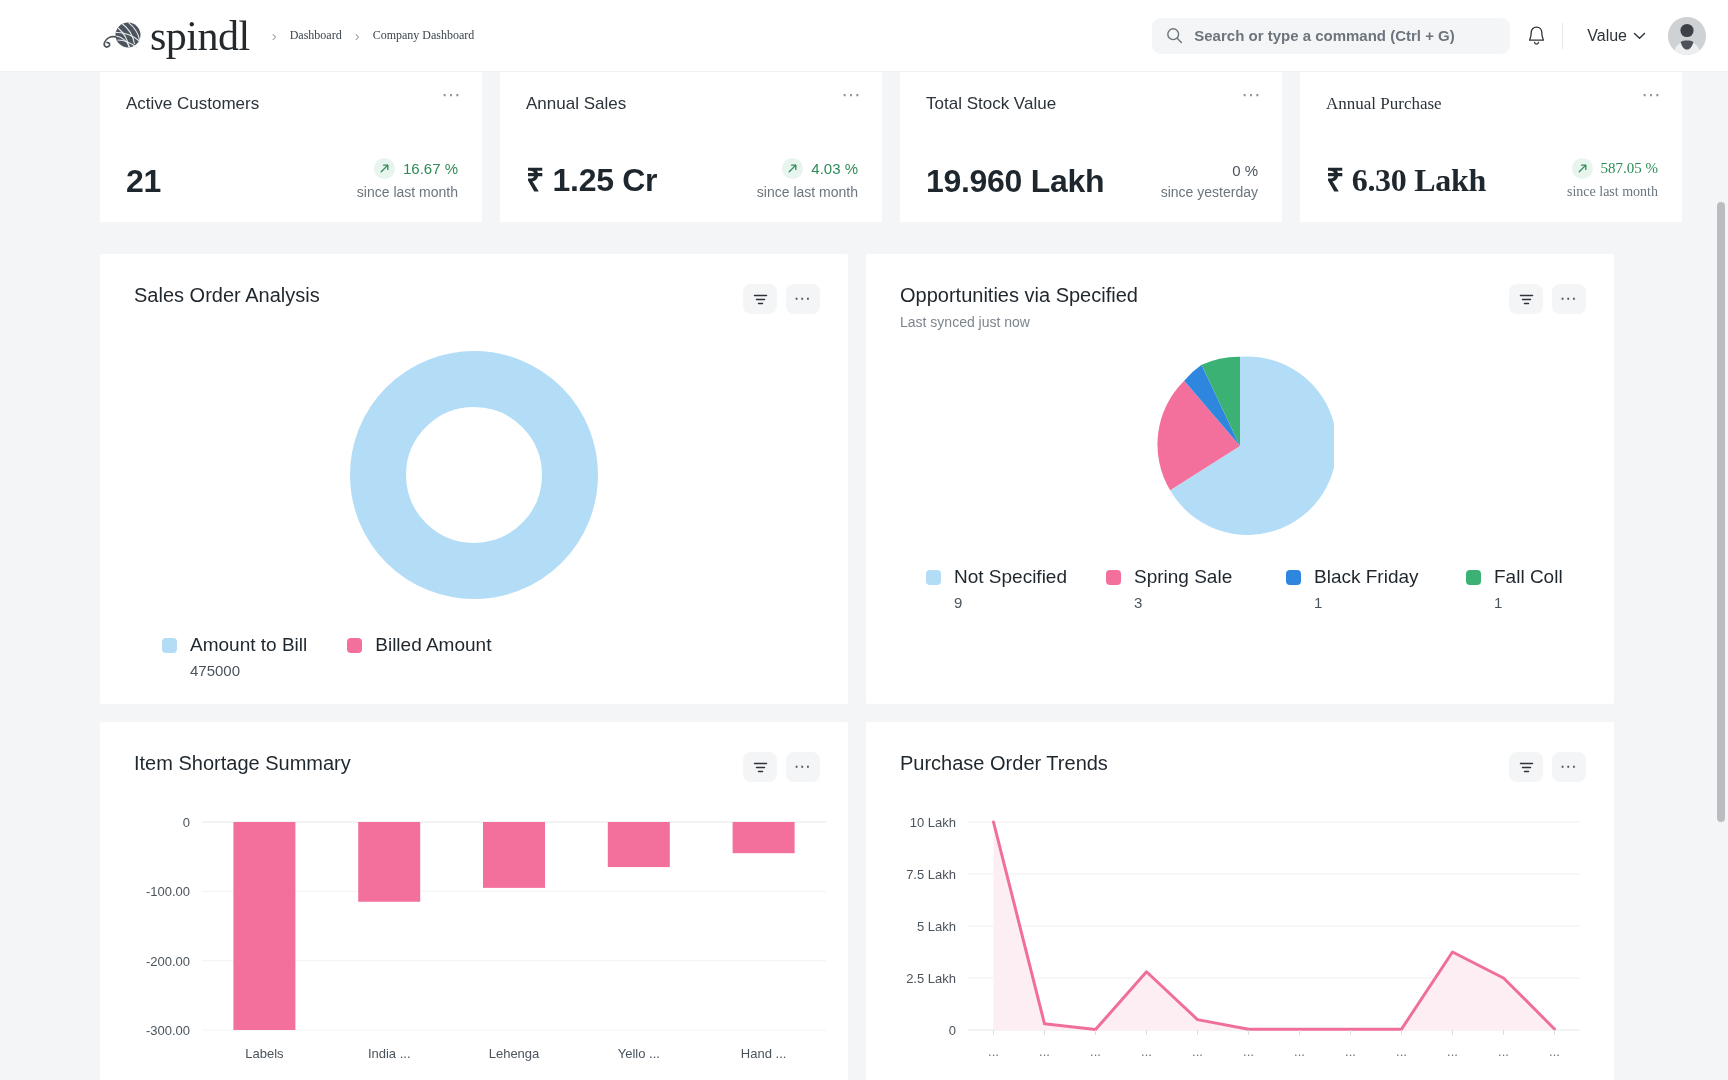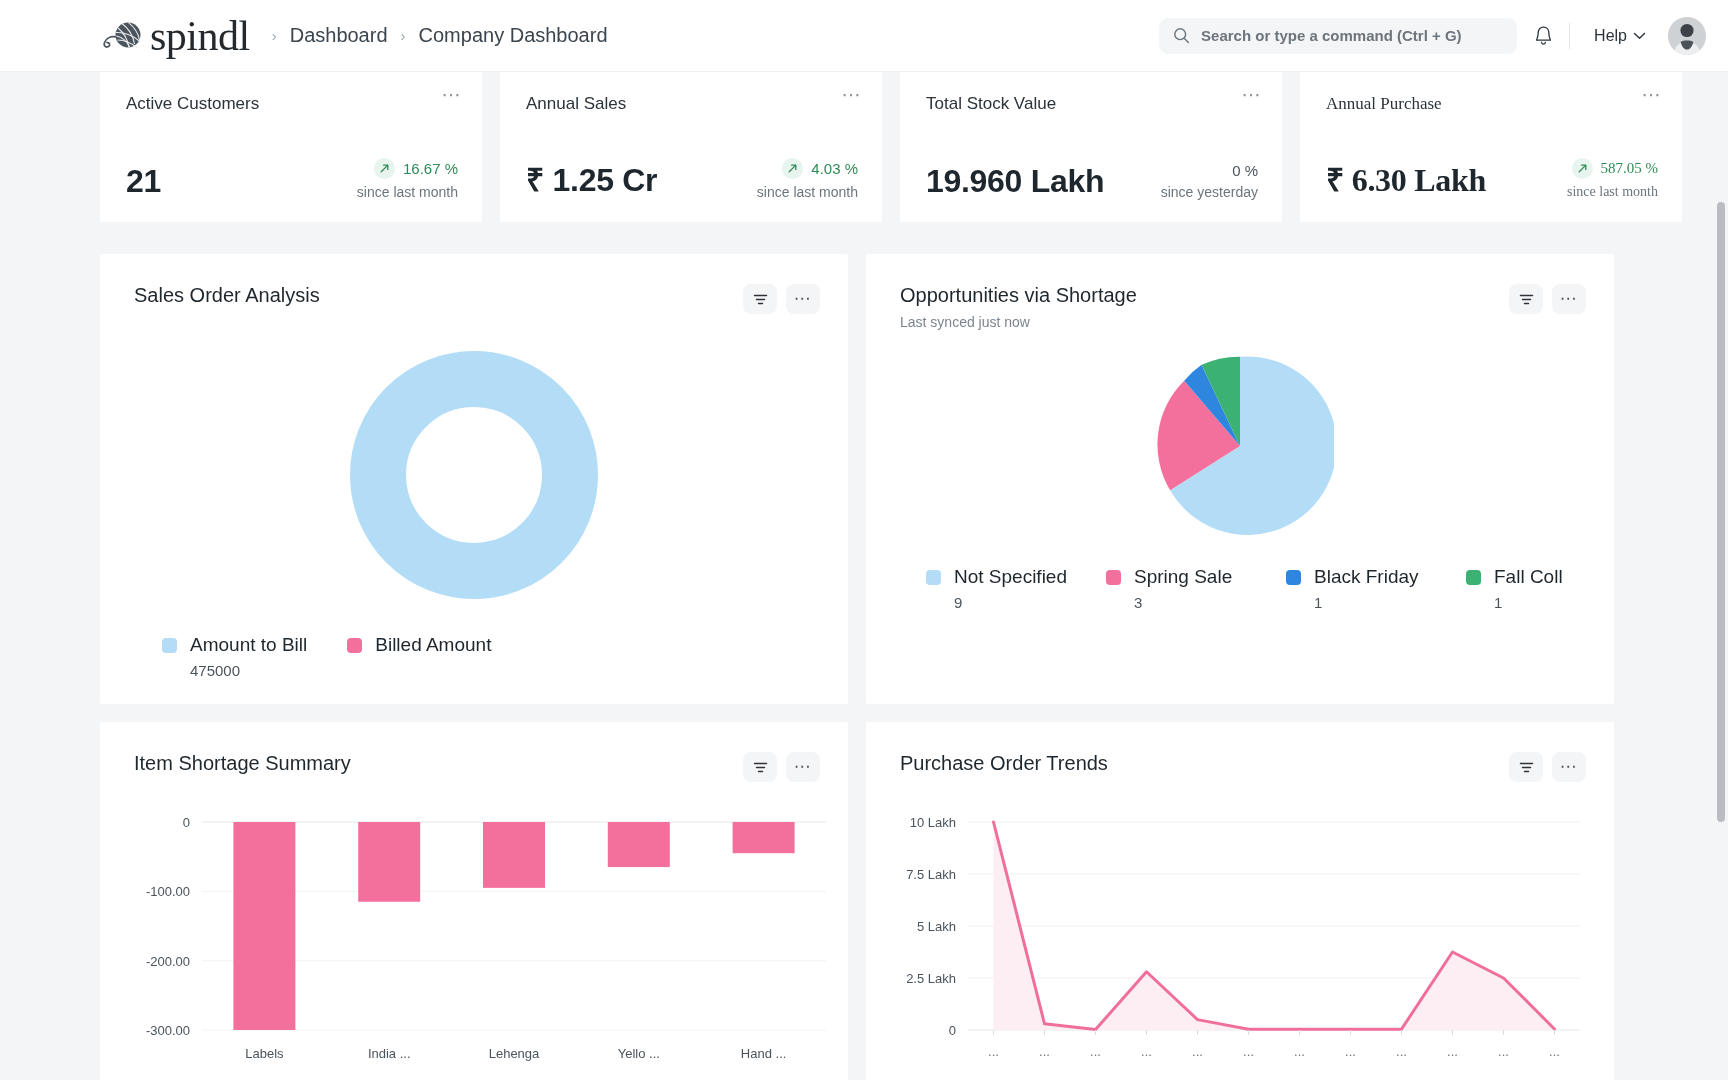--- a/index.html
+++ b/index.html
@@ -20,21 +20,21 @@
   }
   .brand { display: flex; align-items: center; gap: 2px; }
   .brand-mark { width: 48px; height: 34px; display:block; }
   .brand-name {
     font-family: "Liberation Serif", serif;
     font-size: 42px; letter-spacing: -0.5px; color: #24292e; line-height: 1;
     margin-left: 2px;
   }
   .crumbs { display: flex; align-items: center; gap: 13px; margin-left: 22px; }
   .crumb-sep { color: #9aa4ad; font-size: 15px; }
-  .crumb { font-size: 20px; color: #3b454e; white-space: nowrap; }
+  .crumb { font-size: 12px; color: #3b454e; white-space: nowrap; font-family: Liberation Serif, serif; }
   .crumb.link { color: #3b454e; }
 
   .nav-right { margin-left: auto; display: flex; align-items: center; gap: 0; }
   .search-box {
     width: 358px; height: 36px; background: #f4f5f6; border-radius: 9px;
     display: flex; align-items: center; gap: 11px; padding: 0 14px;
   }
   .search-box .ph { font-size: 15px; color: #6c757d; font-weight: bold; }
   .bell-wrap { width: 52px; display:flex; justify-content:center; align-items:center; }
   .divider-v { width: 1px; height: 26px; background: #e5e7e9; margin: 0 6px 0 0; }
@@ -177,21 +177,21 @@
       <div class="bell-wrap">
         <svg width="21" height="22" viewBox="0 0 21 22">
           <path d="M10.5 2.2 C7.2 2.2 5.2 4.6 5.2 7.6 C5.2 12.2 3.6 14.2 3.6 15.2 L17.4 15.2 C17.4 14.2 15.8 12.2 15.8 7.6 C15.8 4.6 13.8 2.2 10.5 2.2 Z" fill="none" stroke="#2c333a" stroke-width="1.3" stroke-linejoin="round"></path>
           <path d="M8.5 17.4 C8.9 18.6 9.6 19.2 10.5 19.2 C11.4 19.2 12.1 18.6 12.5 17.4" fill="none" stroke="#2c333a" stroke-width="1.3" stroke-linecap="round"></path>
         </svg>
       </div>
 
       <div class="divider-v"></div>
 
       <div class="help">
-        <span>Help</span>
+        <span>Value</span>
         <svg width="13" height="8" viewBox="0 0 13 8">
           <polyline points="1.5,1.5 6.5,6.3 11.5,1.5" fill="none" stroke="#2c333a" stroke-width="1.4" stroke-linecap="round" stroke-linejoin="round"></polyline>
         </svg>
       </div>
 
       <div class="avatar">
         <svg width="38" height="38" viewBox="0 0 38 38">
           <circle cx="19" cy="19" r="19" fill="#cfd2d5"></circle>
           <circle cx="19" cy="13.5" r="6.6" fill="#3d4248"></circle>
           <path d="M5.5 38 C6.5 28.5 12 24.6 19 24.6 C26 24.6 31.5 28.5 32.5 38 Z" fill="#eceeef"></path>
@@ -321,21 +321,21 @@
             <span class="legend-label">Billed Amount</span>
           </div>
           <span class="legend-value"></span>
         </div>
       </div>
     </div>
 
     <div class="card" style="left:866px; top:182px; width:748px; height:450px;">
       <div class="card-head">
         <div>
-          <div class="card-title">Opportunities via Shortage</div>
+          <div class="card-title">Opportunities via Specified</div>
           <div class="card-sub">Last synced just now</div>
         </div>
         <div class="card-actions">
           <button class="act-btn">
             <svg width="15" height="13" viewBox="0 0 15 13">
               <line x1="1.5" y1="2.5" x2="13.5" y2="2.5" stroke="#2c333a" stroke-width="1.5" stroke-linecap="round"></line>
               <line x1="3.5" y1="6.5" x2="11.5" y2="6.5" stroke="#2c333a" stroke-width="1.5" stroke-linecap="round"></line>
               <line x1="5.5" y1="10.5" x2="9.5" y2="10.5" stroke="#2c333a" stroke-width="1.5" stroke-linecap="round"></line>
             </svg>
           </button>

